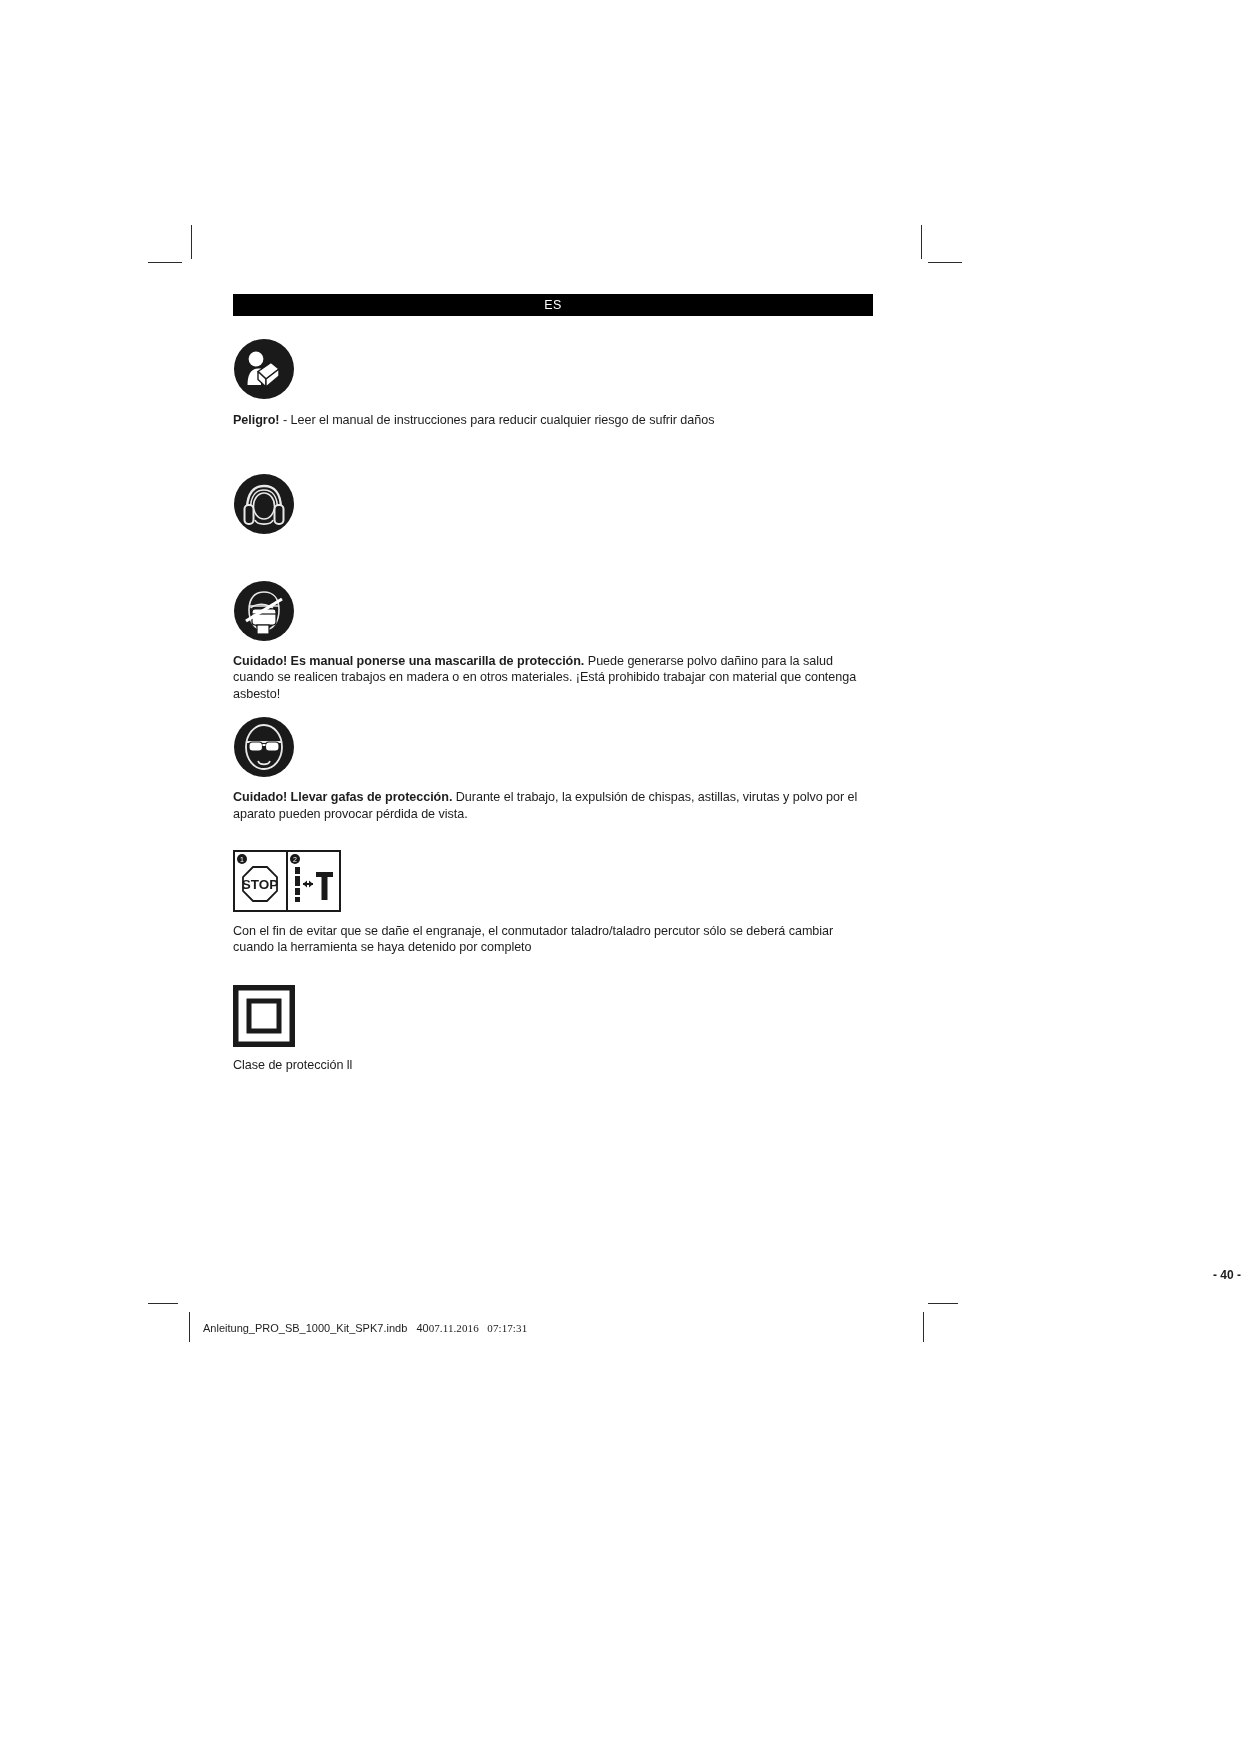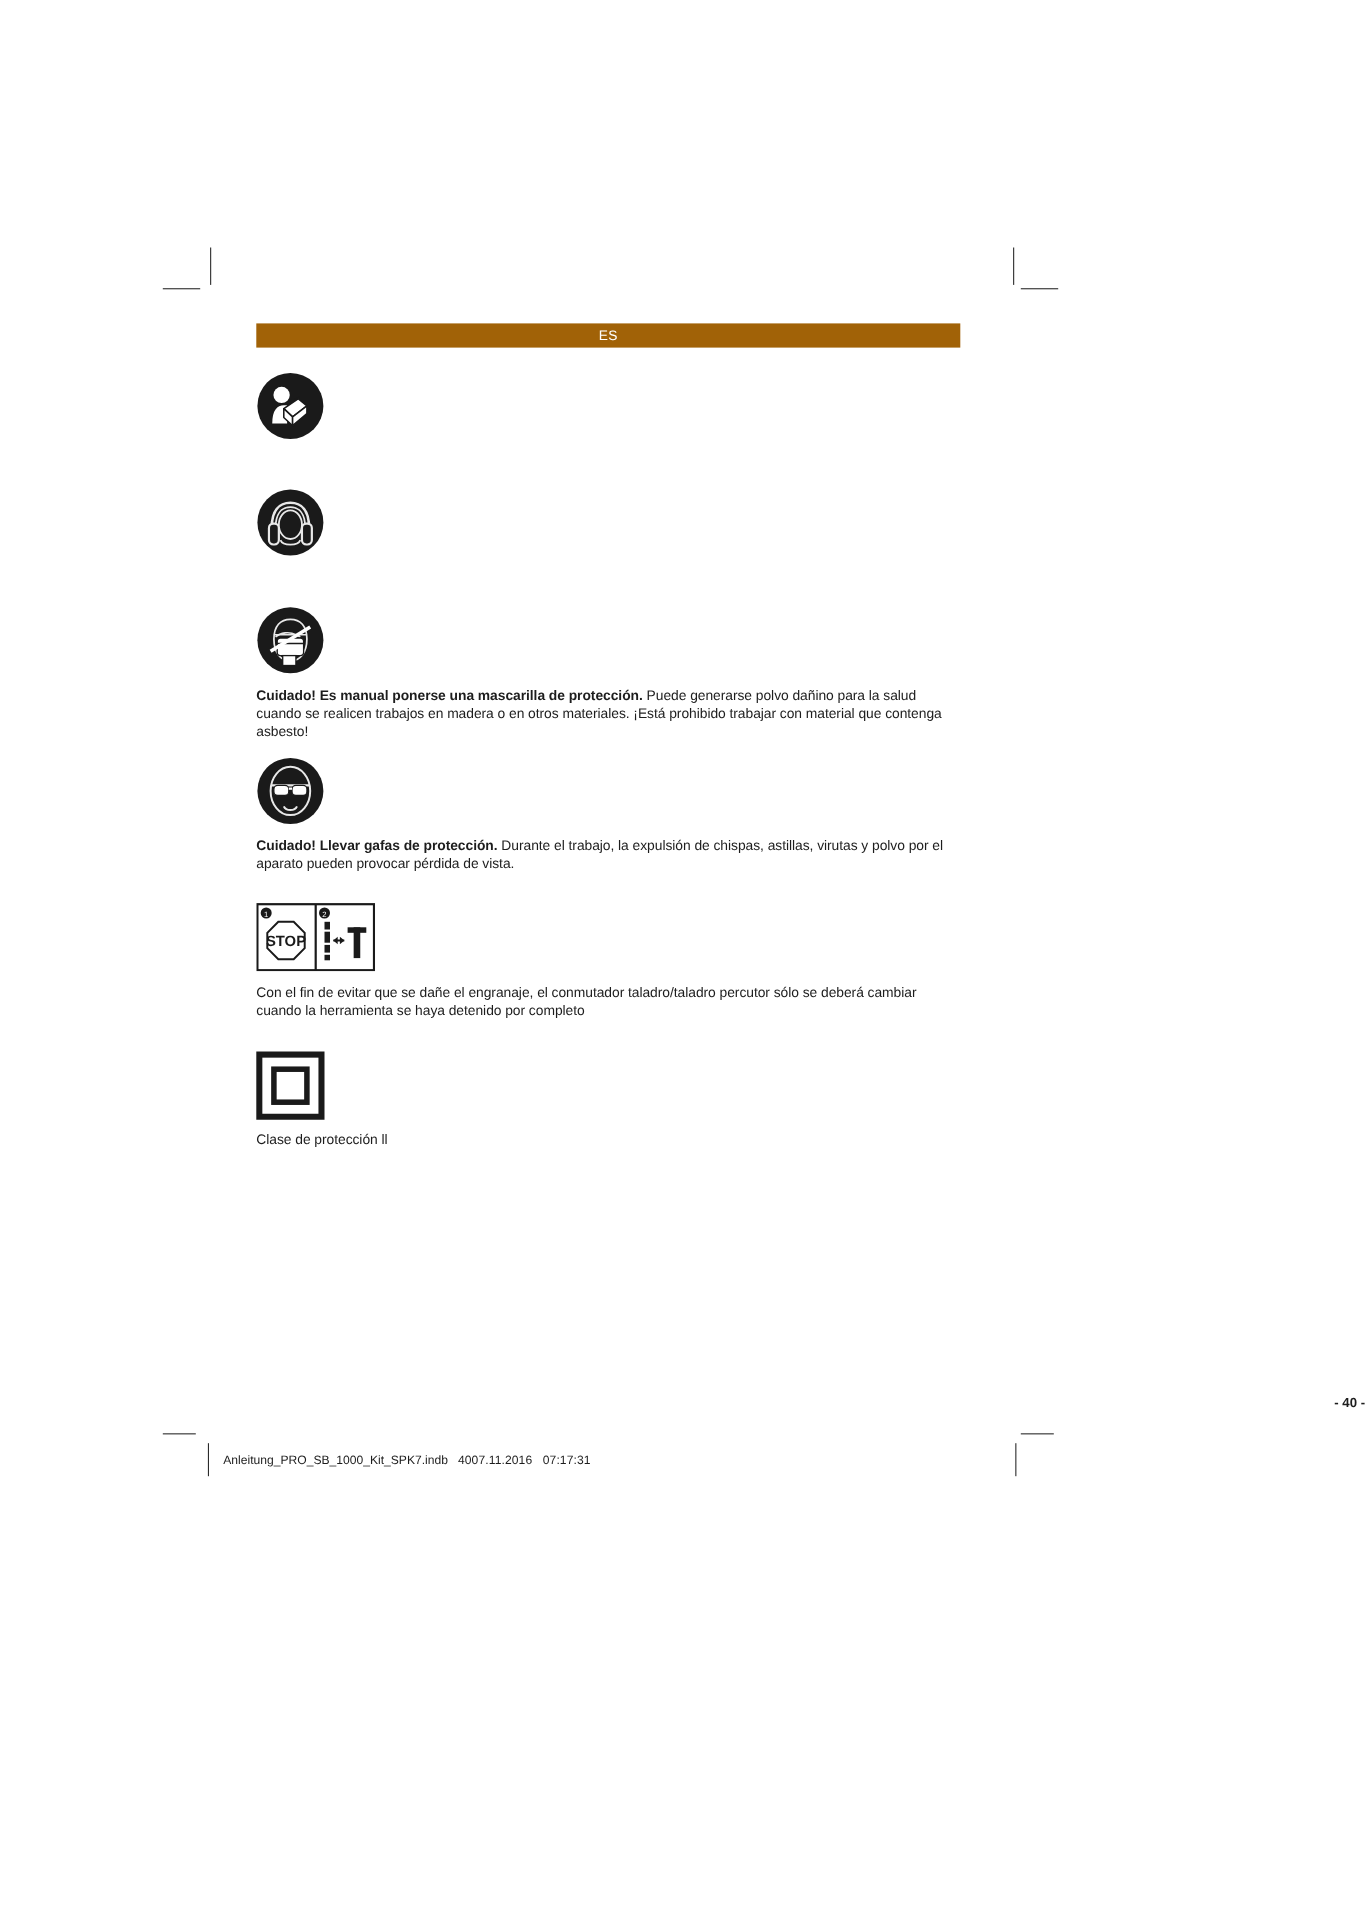--- a/index.html
+++ b/index.html
@@ -27,21 +27,21 @@
   
   .page {
     position: absolute;
     left: 233px;
     top: 294px;
     width: 640px;
   }
 
   .lang-bar {
     height: 22px;
-    background: #a16207;
+    background: #000000;
     color: #ffffff;
     font-size: 12.5px;
     line-height: 22px;
     text-align: center;
     letter-spacing: 0.4px;
   }
 
   .block {
     margin-top: 0;
   }
@@ -100,21 +100,21 @@
     left: 203px;
     right: 203px;
     top: 1320px;
     height: 16px;
     font-size: 11px;
     color: #1d1d1d;
     display: flex;
     align-items: center;
   }
   .footer-left { white-space: pre; }
-  .footer-right { white-space: pre; letter-spacing: 0.1px; }
+  .footer-right { white-space: pre; letter-spacing: 0.1px; font-family: Liberation Serif, serif; }
 
   .footer-rule {
     position: absolute;
     background: #2b2b2b;
     width: 1px;
     height: 30px;
     top: 1312px;
   }
   .footer-rule.l { left: 189px; }
   .footer-rule.r { left: 923px; }
@@ -151,20 +151,21 @@
       <svg class="pictogram" width="62" height="62" viewBox="0 0 62 62" aria-hidden="true">
         <circle cx="31" cy="31" r="30" fill="#1a1a1a"></circle>
         <circle cx="23" cy="21" r="7.4" fill="#ffffff"></circle>
         <path d="M14.5 47 C14.5 35 19 30.5 25 30.5 L28 30.5 L28 47 Z" fill="#ffffff"></path>
         <path d="M25 33.5 L38 24.5 L46 31 L33 41 Z" fill="#ffffff" stroke="#1a1a1a" stroke-width="1.4" stroke-linejoin="round"></path>
         <path d="M25 33.5 L33 41 L33 49 L25 41.5 Z" fill="#ffffff" stroke="#1a1a1a" stroke-width="1.4" stroke-linejoin="round"></path>
         <path d="M33 41 L46 31 L46 38 L33 49 Z" fill="#ffffff" stroke="#1a1a1a" stroke-width="1.4" stroke-linejoin="round"></path>
         <path d="M29 30 L39 22.5" stroke="#1a1a1a" stroke-width="1.2" fill="none"></path>
       </svg>
     </span>
+    <p class="txt"><b>Peligro!</b><span> - Leer el manual de instrucciones para reducir cualquier riesgo de sufrir daños</span></p>
   </div>
 
   <div class="block sec-2">
     <span class="icon-wrap">
       <svg class="pictogram" width="62" height="62" viewBox="0 0 62 62" aria-hidden="true">
         <circle cx="31" cy="31" r="30" fill="#1a1a1a"></circle>
         <path d="M14 36 C14 20 21 13 31 13 C41 13 48 20 48 36" fill="none" stroke="#e8e8e8" stroke-width="2.4"></path>
         <path d="M17.5 36 C17.5 23 23 17 31 17 C39 17 44.5 23 44.5 36" fill="none" stroke="#e8e8e8" stroke-width="1.6"></path>
         <rect x="11.5" y="32" width="9" height="19" rx="4" fill="#1a1a1a" stroke="#e8e8e8" stroke-width="2"></rect>
         <rect x="41.5" y="32" width="9" height="19" rx="4" fill="#1a1a1a" stroke="#e8e8e8" stroke-width="2"></rect>

